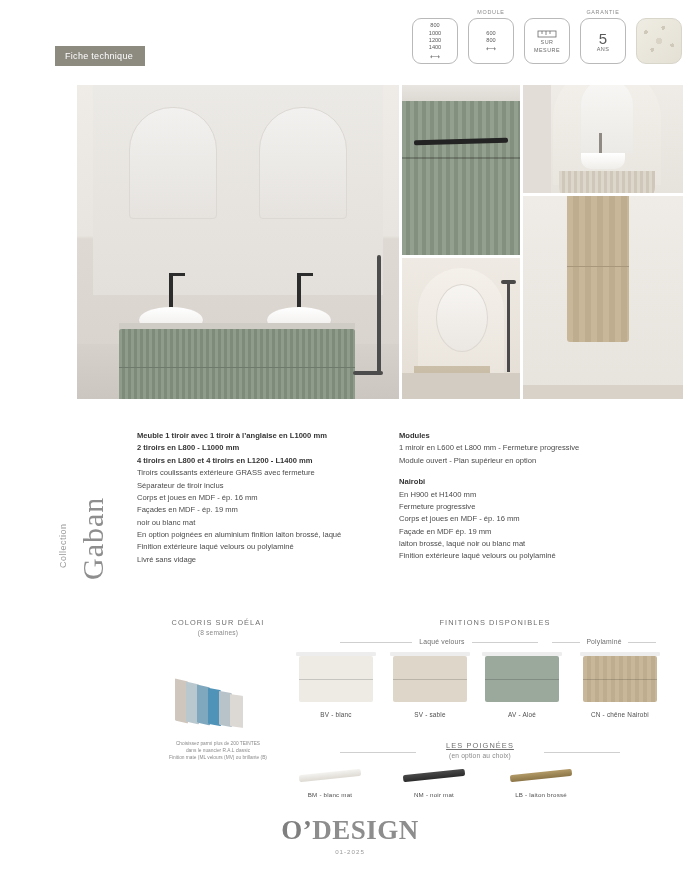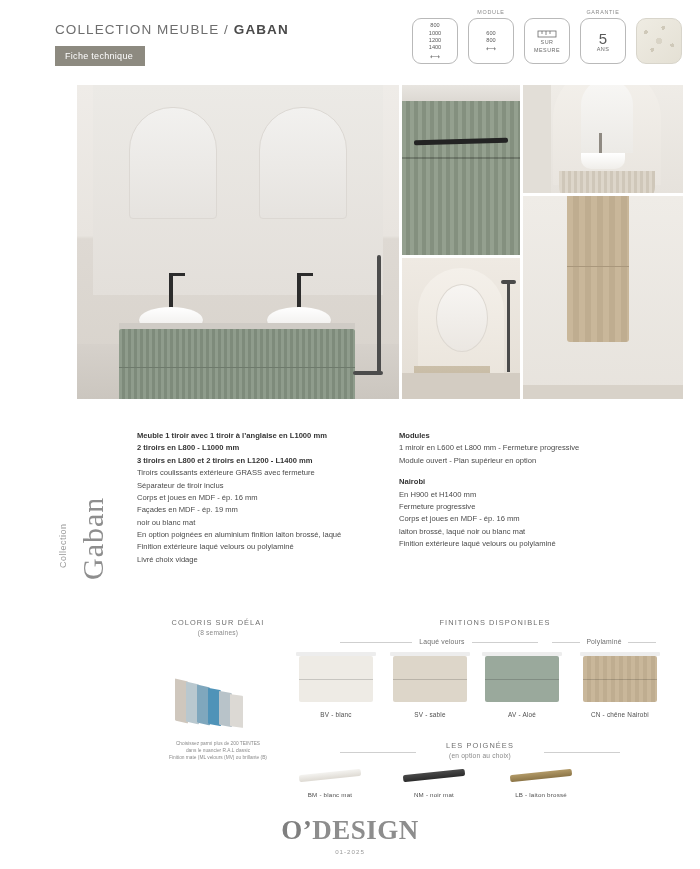--- a/index.html
+++ b/index.html
@@ -217,23 +217,20 @@
     font-family: "Liberation Serif", serif;
     font-size: 27px; color: #8d8d8d; letter-spacing: .5px; font-weight: 700;
   }
   .logo .o { color: #7f7f7f; }
   .logo-date { font-size: 6.2px; color: #9a9a9a; letter-spacing: 1px; margin-top: 2px; }
 </style>
 </head>
 <body>
 
 <div class="header">
-  <div class="title">
-    <span>COLLECTION MEUBLE / </span><b>GABAN</b>
-  </div>
   <div class="subtitle-badge">Fiche technique</div>
 
   <div class="pictos">
 
     <div class="picto">
       <div class="frame">
         <div class="nums" style="white-space:pre-line">800
 1000
 1200
 1400</div>
@@ -331,38 +328,39 @@
 
 <div class="side">
   <div class="collection">Collection</div>
   <div class="gaban">Gaban</div>
 </div>
 
 <div class="specs">
   <div class="spec-col col-a" id="specLeft">
       <div class="bold">Meuble 1 tiroir avec 1 tiroir à l’anglaise en L1000 mm</div>
       <div class="bold">2 tiroirs en L800 - L1000 mm</div>
-      <div class="bold">3 tiroirs en L800 et 2 tiroirs en L1200 - L1400 mm</div>
+      <div class="bold">4 tiroirs en L800 et 4 tiroirs en L1200 - L1400 mm</div>
       <div>Tiroirs coulissants extérieure GRASS avec fermeture</div>
       <div>Séparateur de tiroir inclus</div>
       <div>Corps et joues en MDF - ép. 16 mm</div>
       <div>Façades en MDF - ép. 19 mm</div>
       <div>noir ou blanc mat</div>
       <div>En option poignées en aluminium finition laiton brossé, laqué</div>
       <div>Finition extérieure laqué velours ou polylaminé</div>
-      <div>Livré choix vidage</div>
+      <div>Livré sans vidage</div>
     </div>
   <div class="spec-col col-b" id="specRight">
       <div class="bold">Modules</div>
       <div>1 miroir en L600 et L800 mm - Fermeture progressive</div>
       <div>Module ouvert - Plan supérieur en option</div>
       <div class="bold" style="margin-top: 9px;">Nairobi</div>
       <div>En H900 et H1400 mm</div>
       <div>Fermeture progressive</div>
       <div>Corps et joues en MDF - ép. 16 mm</div>
+      <div>Façade en MDF ép. 19 mm</div>
       <div>laiton brossé, laqué noir ou blanc mat</div>
       <div>Finition extérieure laqué velours ou polylaminé</div>
     </div>
 </div>
 
 <div class="finishes">
 
   <div class="fin-title" style="left:130px; top:6px; width:176px;">COLORIS SUR DÉLAI</div>
   <div class="fin-title fin-sub" style="left:130px; top:17px; width:176px; text-transform:none;">(8 semaines)</div>
 
@@ -414,21 +412,21 @@
 
   <div class="cab-item" style="left:570px; top:44px; width:100px;">
     <div class="box" style="background:repeating-linear-gradient(90deg,#c9b79a 0 4px,#bfad90 4px 8px);">
       <div class="top-edge"></div>
         <div class="split"></div>
     </div>
     <div class="cap">CN - chêne Nairobi</div>
   </div>
 
   <div class="rule" style="left:340px; top:140px; width:76px;"></div>
-  <div class="fin-title" style="left:416px; top:129px; width:128px;">LES POIGNÉES</div>
+  <div class="fin-title" style="left:416px; top:129px; width:128px;text-decoration:underline;">LES POIGNÉES</div>
   <div class="fin-title fin-sub" style="left:416px; top:140px; width:128px; text-transform:none;">(en option au choix)</div>
   <div class="rule" style="left:544px; top:140px; width:76px;"></div>
 
   <div class="handle-item" style="left:282px; top:160px; width:96px;">
     <div class="bar" style="background:linear-gradient(180deg,#f4f3f0,#dedad3);"></div>
     <div class="cap">BM - blanc mat</div>
   </div>
   <div class="handle-item" style="left:386px; top:160px; width:96px;">
     <div class="bar" style="background:linear-gradient(180deg,#4a4a4a,#2b2b2b);"></div>
     <div class="cap">NM - noir mat</div>

